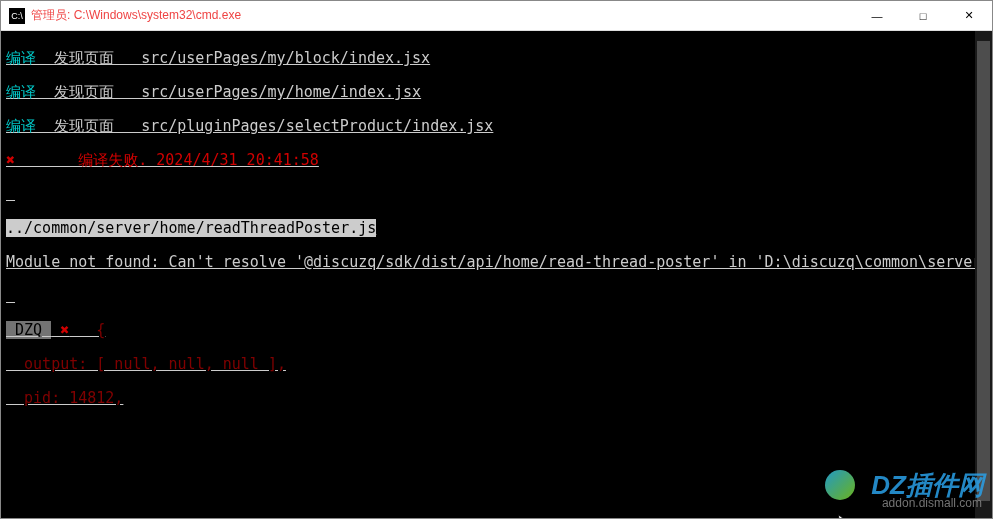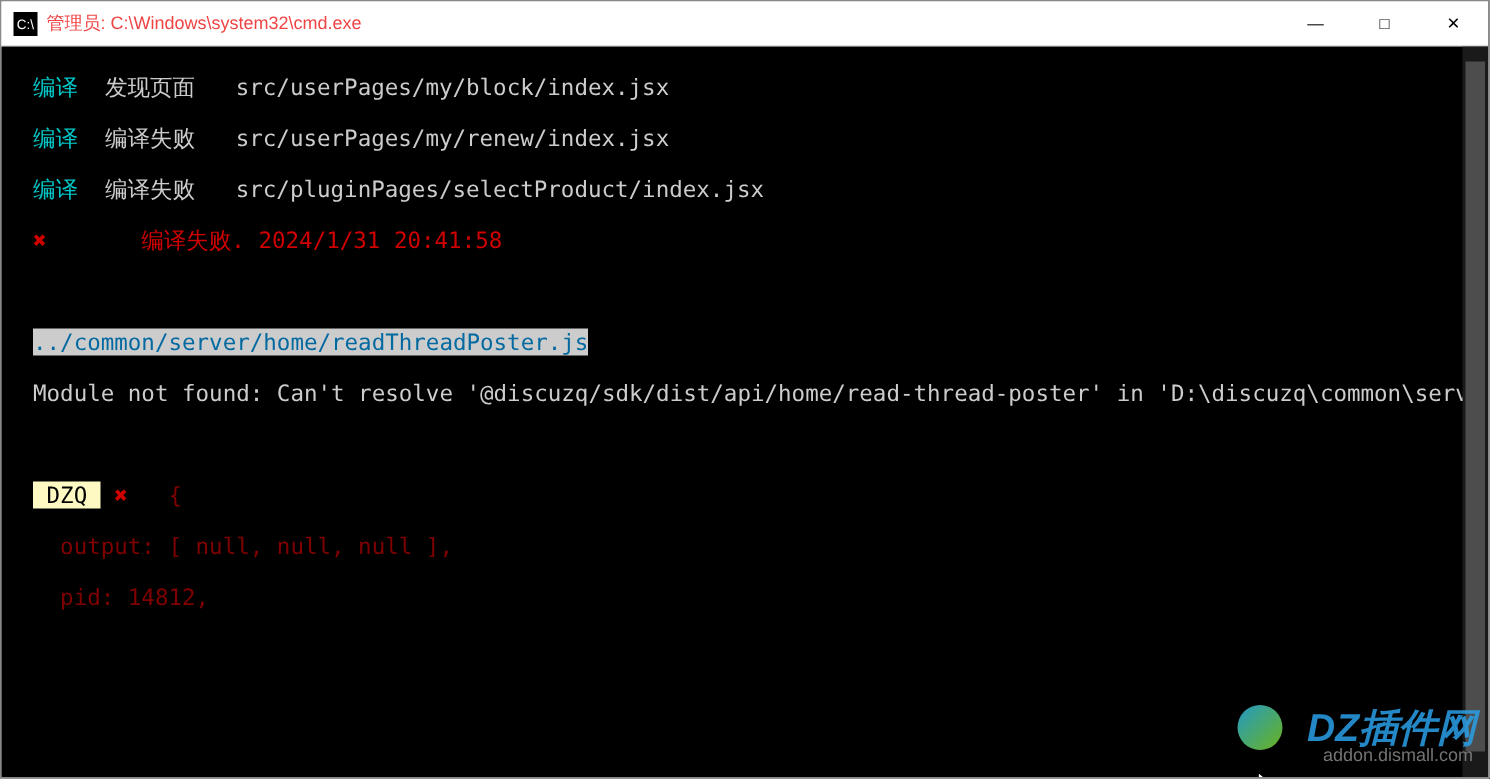--- a/index.html
+++ b/index.html
@@ -51,27 +51,28 @@
     align-items: center;
     justify-content: center;
     font-family: sans-serif;
     font-size: 11px;
     color: #000;
   }
   .terminal {
     flex: 1;
     background: #000;
     color: #ccc;
-    padding: 2px 21px;
+    padding: 2px 5px;
     font-family: 'NSimSun', 'SimSun', 'Consolas', monospace;
     font-size: 15px;
     line-height: 17px;
     white-space: pre;
     overflow: hidden;
     position: relative;
+    text-decoration: underline;
   }
   .scrollbar {
     position: absolute;
     right: 0;
     top: 0;
     width: 17px;
     height: 100%;
     background: #1a1a1a;
   }
   .scrollbar-thumb {
@@ -79,22 +80,22 @@
     right: 2px;
     width: 13px;
     background: #4d4d4d;
     top: 10px;
     height: 460px;
   }
   .c-white { color: #ccc; }
   .c-cyan { color: #00c8c8; }
   .c-red { color: #d00000; }
   .c-darkred { color: #800000; }
-  .bg-red { background: #fef9c3; color: #000; }
-  .bg-gray { background: #ccc; color: #0369a1; }
+  .bg-red { background: #737373; color: #000; }
+  .bg-gray { background: #ccc; color: #000000; }
   .watermark {
     position: absolute;
     right: 8px;
     bottom: 18px;
     font-family: Arial, sans-serif;
     font-size: 26px;
     font-weight: bold;
     font-style: italic;
     color: #2aa0e8;
     opacity: 0.85;
@@ -137,23 +138,23 @@
         <span>C:\</span>
       </div>
     <div class="title">管理员: C:\Windows\system32\cmd.exe</div>
     <div class="winbtn">—</div>
     <div class="winbtn">□</div>
     <div class="winbtn close">✕</div>
   </div>
 
   <div class="terminal">
 <div><span class="c-cyan">编译</span><span class="c-white">  发现页面   src/userPages/my/block/index.jsx</span></div>
-<div><span class="c-cyan">编译</span><span class="c-white">  编译失败   src/userPages/my/renew/index.jsx</span></div>
-<div><span class="c-cyan">编译</span><span class="c-white">  编译失败   src/pluginPages/selectProduct/index.jsx</span></div>
-<div><span class="c-red">✖</span><span class="c-red">       编译失败. 2024/1/31 20:41:58</span></div>
+<div><span class="c-cyan">编译</span><span class="c-white">  发现页面   src/userPages/my/home/index.jsx</span></div>
+<div><span class="c-cyan">编译</span><span class="c-white">  发现页面   src/pluginPages/selectProduct/index.jsx</span></div>
+<div><span class="c-red">✖</span><span class="c-red">       编译失败. 2024/4/31 20:41:58</span></div>
 <div> </div>
 <div><span class="bg-gray">../common/server/home/readThreadPoster.js</span></div>
 <div><span class="c-white">Module not found: Can't resolve '@discuzq/sdk/dist/api/home/read-thread-poster' in 'D:\discuzq\common\server\home'</span></div>
 <div> </div>
 <div><span class="bg-red"> DZQ </span><span class="c-red"> ✖</span><span class="c-darkred">   {</span></div>
 <div><span class="c-darkred">  output: [ null, null, null ],</span></div>
 <div><span class="c-darkred">  pid: 14812,</span></div>
 
 
 

